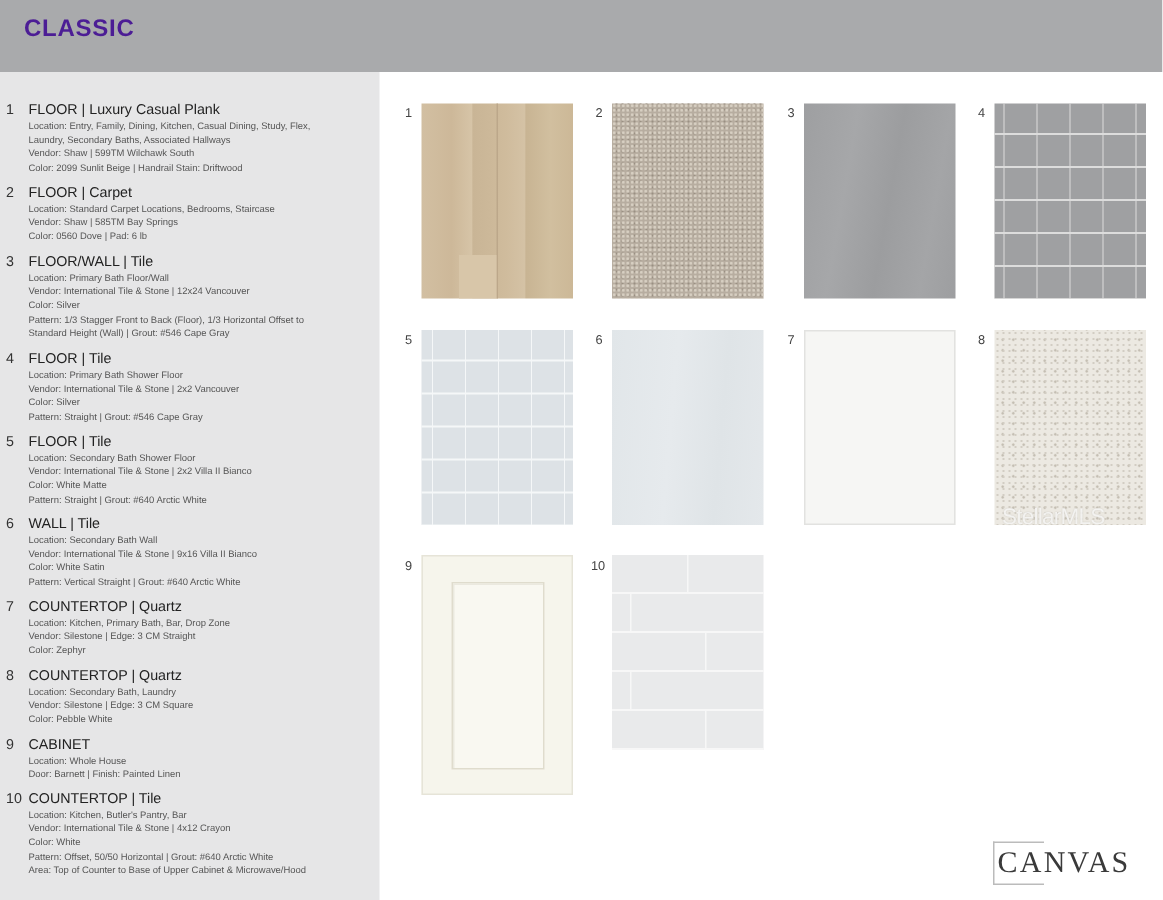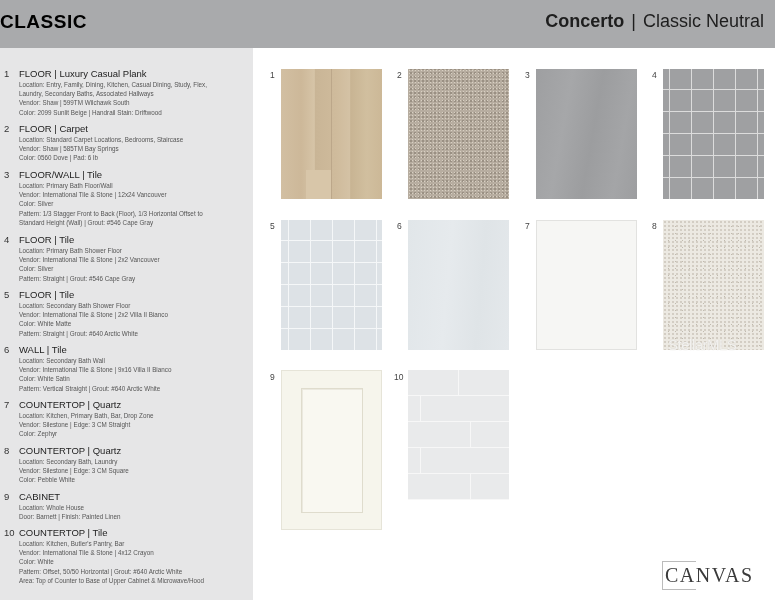--- a/index.html
+++ b/index.html
@@ -1,19 +1,19 @@
 <!DOCTYPE html>
 <html><head>
 <meta charset="utf-8">
 <style>
   * { box-sizing: border-box; margin: 0; padding: 0; }
   html, body { width: 775px; height: 600px; overflow: hidden; background: #ffffff; font-family: "Liberation Sans", sans-serif; }
   .page { position: relative; width: 775px; height: 600px; background: #ffffff; }
   .header { position: absolute; left: 0; top: 0; width: 775px; height: 48px; background: #a9aaac; }
-  .header-left { position: absolute; left: 0; top: 11px; font-weight: bold; font-size: 19px; color: #000000; letter-spacing: 0.5px; }
+  .header-left { position: absolute; left: 16px; top: 11px; font-weight: bold; font-size: 16px; color: #4c1d95; letter-spacing: 0.5px; }
   .header-right { position: absolute; right: 11px; top: 11px; font-size: 18px; color: #1e1e1e; white-space: nowrap; }
   .header-right .brand { font-weight: bold; }
   .header-right .sep { font-weight: normal; margin: 0 2px; }
   .sidebar { position: absolute; left: 0; top: 48px; width: 253px; height: 552px; background: #e6e6e7; }
   .spec { position: absolute; left: 0; width: 253px; }
   .spec-num { position: absolute; left: 4px; top: 0; font-size: 9.5px; color: #333; }
   .spec-title { position: absolute; left: 19px; top: 0; font-size: 9.5px; color: #222; white-space: nowrap; }
   .spec-lines { position: absolute; left: 19px; top: 12px; width: 232px; }
   .spec-line { font-size: 6.3px; color: #555; line-height: 9.2px; white-space: nowrap; }
   .swatch-label { position: absolute; font-size: 8.5px; color: #444; }
@@ -47,25 +47,20 @@
   .logo-bracket { position:absolute; left:2px; top:3px; width:34px; height:29px; border-left:1px solid #bbb; border-top:1px solid #bbb; border-bottom:1px solid #bbb; }
   .logo-text { position:absolute; left:5px; top:6px; font-family:"Liberation Serif", serif; font-size:20px; letter-spacing:1.5px; color:#3a3a3a; white-space:nowrap;text-align:center; }
 </style>
 </head>
 <body>
 
 <div class="page">
 
   <div class="header">
     <div class="header-left">CLASSIC</div>
-    <div class="header-right">
-      <span class="brand">Concerto</span>
-      <span class="sep">|</span>
-      <span>Classic Neutral</span>
-    </div>
   </div>
 
   <div class="sidebar">
     <div class="spec" style="top:20px">
       <span class="spec-num">1</span>
       <span class="spec-title">FLOOR | Luxury Casual Plank</span>
       <div class="spec-lines">
         <div class="spec-line">Location: Entry, Family, Dining, Kitchen, Casual Dining, Study, Flex,</div>
         <div class="spec-line">Laundry, Secondary Baths, Associated Hallways</div>
         <div class="spec-line">Vendor: Shaw | 599TM Wilchawk South</div>

